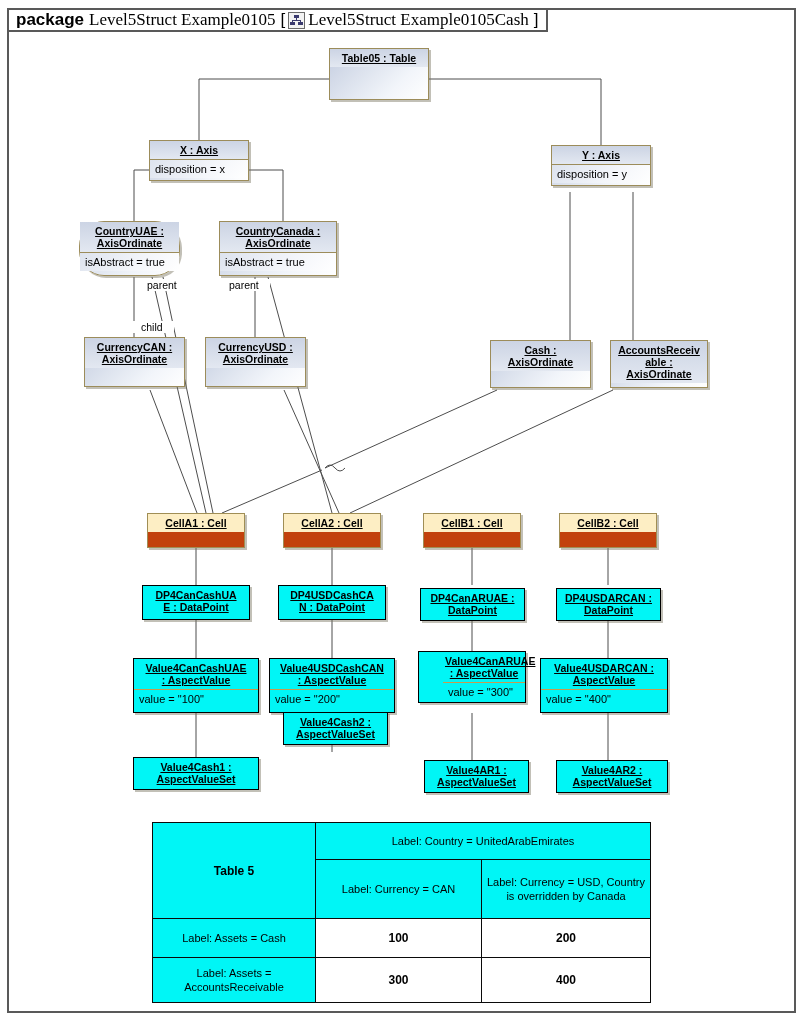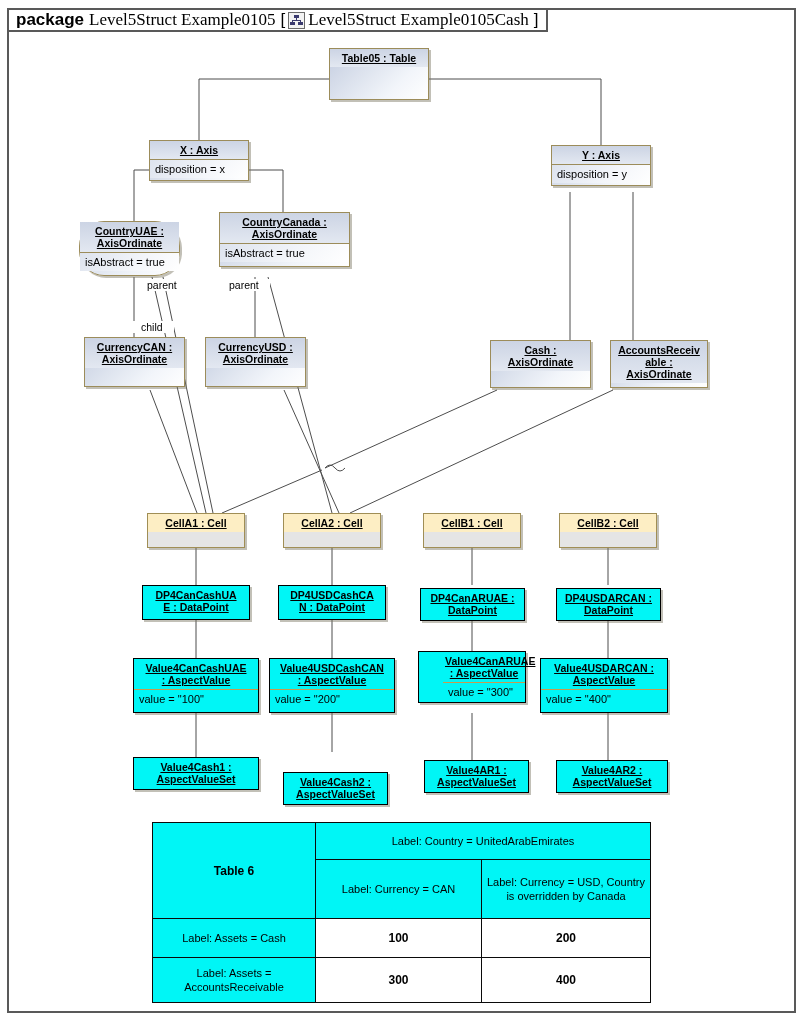--- a/index.html
+++ b/index.html
@@ -42,21 +42,21 @@
   .node .hdr span{text-decoration:underline;}
   .node .attr{border-top:1px solid #9c8c5a;padding:2px 5px;line-height:14px;
               font-weight:normal;font-size:11px;}
 
   
   .blue{background:linear-gradient(135deg,#c4cde0 0%,#dde3ee 38%,#f2f5fa 70%,#ffffff 100%);}
   .blue .hdr{background:linear-gradient(180deg,#ccd4e4 0%,#e3e8f1 100%);}
   .blue .attr{background:linear-gradient(135deg,#dde3ee 0%,#f4f6fa 60%,#ffffff 100%);}
 
   
-  .cream{background:#e5e5e5;border:1px solid #a08e55;}
+  .cream{background:#c2410c;border:1px solid #a08e55;}
   .cream .hdr{background:#fdeec4;}
 
   
   .cyan{background:#00f6f6;border:1px solid #000000;}
   .cyan .hdr{background:#00f6f6;}
   .cyan .attr{background:#00f6f6;border-top:1px solid #c99a4e;}
 
   
   .elabel{position:absolute;z-index:4;font-size:10.5px;color:#000;background:#ffffff;
           padding:0 11px;line-height:12px;}
@@ -156,21 +156,21 @@
     <div class="attr">disposition = y</div>
   </div>
 
   <div class="node blue" style="left:79px;top:221px;width:101px;height:55px;border-radius:25px;">
     <div class="hdr">
       <span>CountryUAE :</span><br><span>AxisOrdinate</span>
     </div>
     <div class="attr">isAbstract = true</div>
   </div>
 
-  <div class="node blue" style="left:219px;top:212px;width:131px;height:55px;">
+  <div class="node blue" style="left:219px;top:221px;width:118px;height:55px;">
     <div class="hdr">
       <span>CountryCanada :</span><br><span>AxisOrdinate</span>
     </div>
     <div class="attr">isAbstract = true</div>
   </div>
 
   <div class="node blue" style="left:84px;top:337px;width:101px;height:50px;">
     <div class="hdr">
       <span>CurrencyCAN :</span><br><span>AxisOrdinate</span>
     </div>
@@ -251,21 +251,21 @@
       <span>Value4USDARCAN :</span><br><span>AspectValue</span>
     </div>
     <div class="attr">value = "400"</div>
   </div>
 
   <div class="node cyan" style="left:133px;top:757px;width:126px;height:33px;">
     <div class="hdr">
       <span>Value4Cash1 :</span><br><span>AspectValueSet</span>
     </div>
   </div>
-  <div class="node cyan" style="left:283px;top:772px;width:105px;height:33px;">
+  <div class="node cyan" style="left:283px;top:712px;width:105px;height:33px;">
     <div class="hdr">
       <span>Value4Cash2 :</span><br><span>AspectValueSet</span>
     </div>
   </div>
   <div class="node cyan" style="left:424px;top:760px;width:105px;height:33px;">
     <div class="hdr">
       <span>Value4AR1 :</span><br><span>AspectValueSet</span>
     </div>
   </div>
   <div class="node cyan" style="left:556px;top:760px;width:112px;height:33px;">
@@ -274,21 +274,21 @@
     </div>
   </div>
 
   <div class="elabel" style="left:136px;top:279px;">parent</div>
   <div class="elabel" style="left:218px;top:279px;">parent</div>
   <div class="elabel" style="left:130px;top:321px;">child</div>
 
   <table class="tbl">
     <tbody>
         <tr>
-      <td class="ttl" rowspan="2" style="width:154px;height:82px;">Table 6</td>
+      <td class="ttl" rowspan="2" style="width:154px;height:82px;">Table 5</td>
       <td class="cy" colspan="2" style="width:320px;height:30px;">Label: Country = UnitedArabEmirates</td>
     </tr>
     <tr>
       <td class="cy" style="width:157px;height:52px;">Label: Currency = CAN</td>
       <td class="cy" style="width:160px;height:52px;">Label: Currency = USD, Country is overridden by Canada</td>
     </tr>
     <tr>
       <td class="cy" style="height:32px;">Label: Assets = Cash</td>
       <td class="wt">100</td>
       <td class="wt">200</td>

